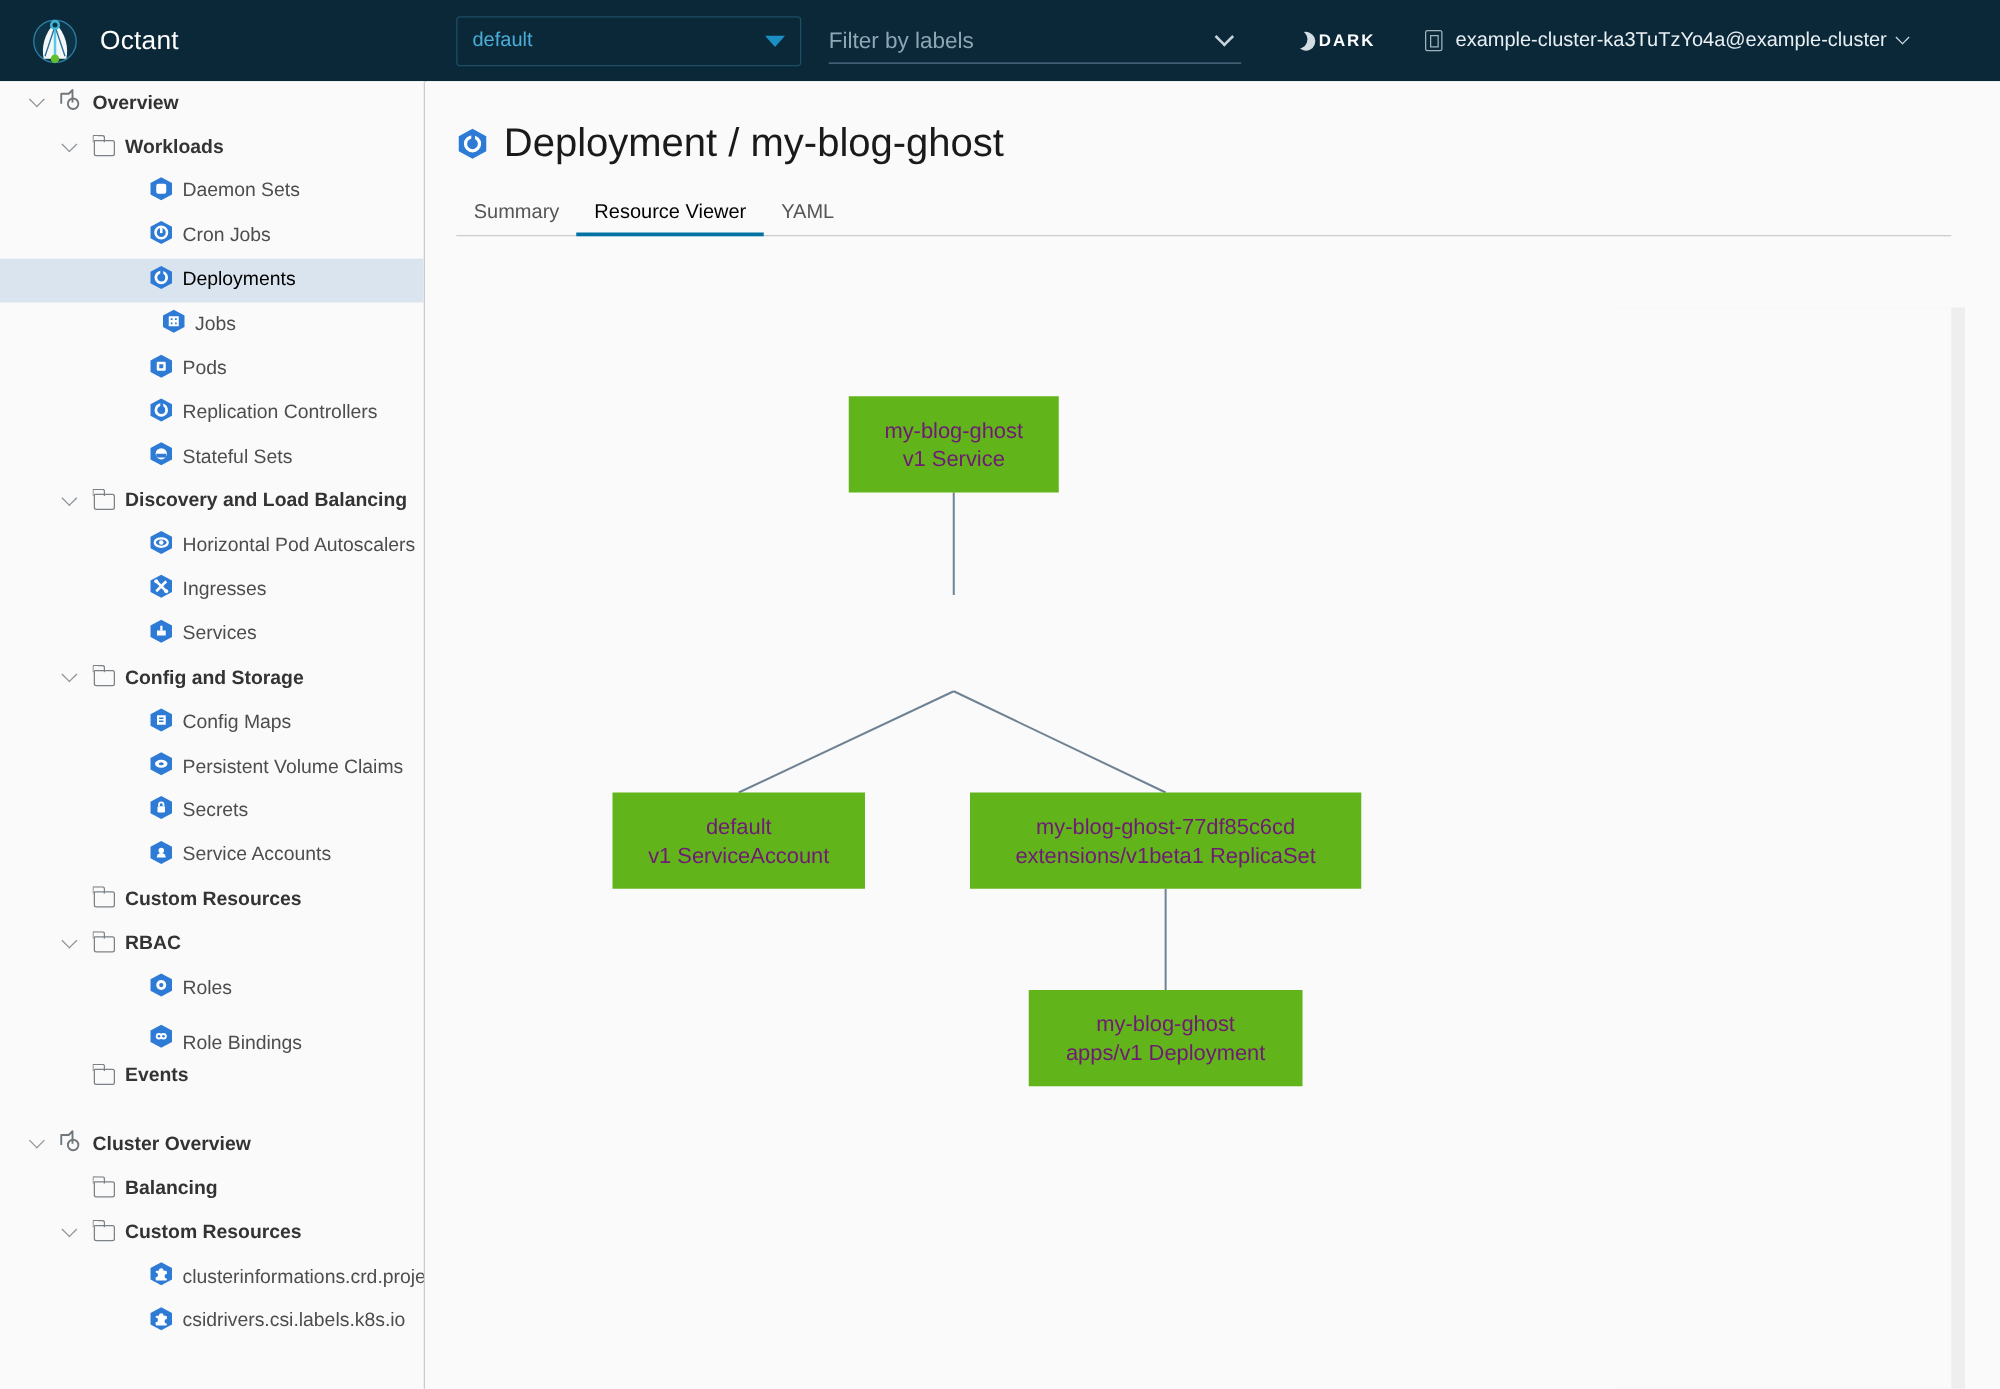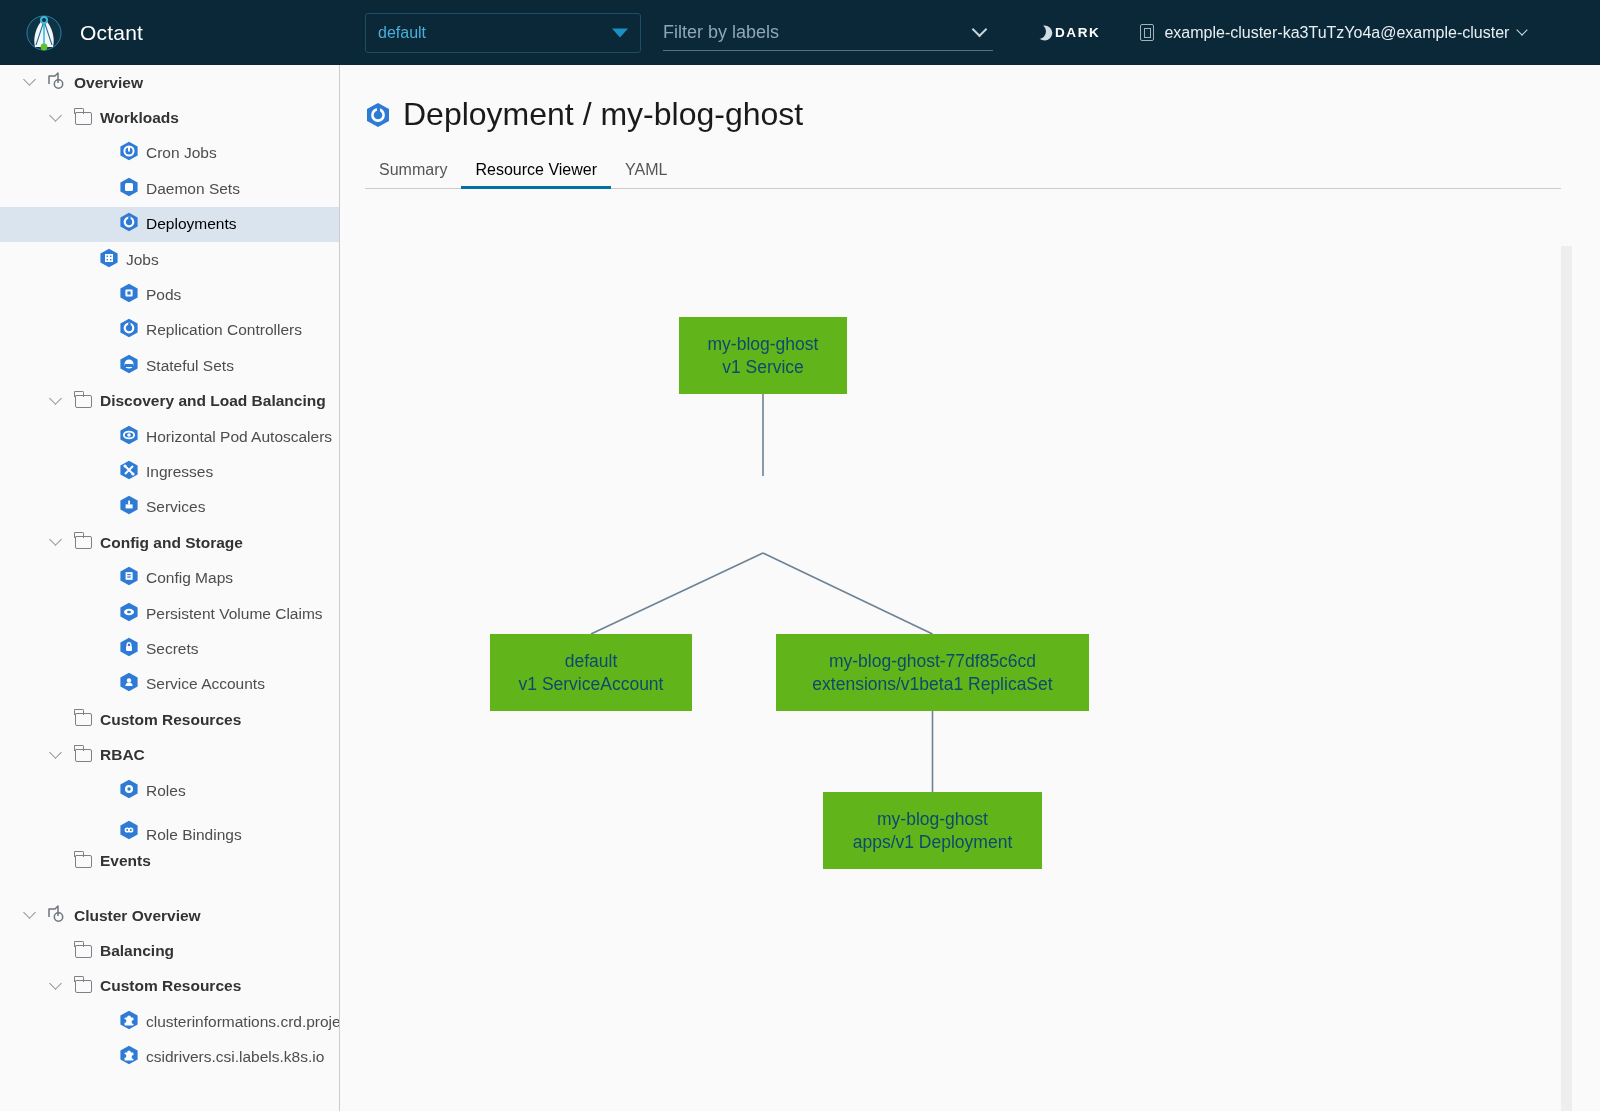--- a/index.html
+++ b/index.html
@@ -131,21 +131,21 @@
     position: absolute; left: 24px; top: 181px;
     width: 1196px; height: 865px; background: #fafafa;
   }
   .side-panel {
     position: absolute; left: 952px; top: 181px;
     width: 279px; height: 930px; background: #eeeeee;
     border-left: 1px solid #e2e2e2;
   }
   svg.edges { position: absolute; left: 0; top: 0; width: 1196px; height: 865px; }
   .node {
-    position: absolute; background: #61b51a; color: #0c4a6e;
+    position: absolute; background: #61b51a; color: #701a75;
     display: flex; flex-direction: column; align-items: center; justify-content: center;
     font-size: 17.5px; line-height: 23px; text-align: center; cursor: pointer;
     padding: 4px 10px;
   }
 </style>
 </head>
 <body>
 
 <div id="header">
   <div class="brand">
@@ -205,48 +205,48 @@
       <span class="ico-slot">
         <span class="folder"></span>
       </span>
       <span class="nav-label">Workloads</span>
     </div>
     <div class="nav-row leaf" style="padding-left: 88px;">
       <span class="chev-slot"></span>
       <span class="ico-slot">
         <span><svg width="20" height="20" viewBox="0 0 20 20">
             <polygon points="10,0.8 18.6,5.4 18.6,14.6 10,19.2 1.4,14.6 1.4,5.4" fill="#2e7bd6"></polygon>
+            <rect x="6" y="6" width="8" height="8" rx="1.6" fill="#fff"></rect>
+          </svg></span>
+      </span>
+      <span class="nav-label">Daemon Sets</span>
+    </div>
+    <div class="nav-row leaf" style="padding-left: 88px;">
+      <span class="chev-slot"></span>
+      <span class="ico-slot">
+        <span><svg width="20" height="20" viewBox="0 0 20 20">
+            <polygon points="10,0.8 18.6,5.4 18.6,14.6 10,19.2 1.4,14.6 1.4,5.4" fill="#2e7bd6"></polygon>
             <circle cx="10" cy="10" r="4.6" fill="none" stroke="#fff" stroke-width="2"></circle>
             <rect x="9" y="6" width="2" height="4.5" fill="#fff"></rect>
           </svg></span>
       </span>
       <span class="nav-label">Cron Jobs</span>
     </div>
-    <div class="nav-row leaf" style="padding-left: 88px;">
-      <span class="chev-slot"></span>
-      <span class="ico-slot">
-        <span><svg width="20" height="20" viewBox="0 0 20 20">
-            <polygon points="10,0.8 18.6,5.4 18.6,14.6 10,19.2 1.4,14.6 1.4,5.4" fill="#2e7bd6"></polygon>
-            <rect x="6" y="6" width="8" height="8" rx="1.6" fill="#fff"></rect>
-          </svg></span>
-      </span>
-      <span class="nav-label">Daemon Sets</span>
-    </div>
     <div class="nav-row leaf selected" style="padding-left: 88px;">
       <span class="chev-slot"></span>
       <span class="ico-slot">
         <span><svg width="20" height="20" viewBox="0 0 20 20">
             <polygon points="10,0.8 18.6,5.4 18.6,14.6 10,19.2 1.4,14.6 1.4,5.4" fill="#2e7bd6"></polygon>
             <circle cx="10" cy="10" r="4.3" fill="none" stroke="#fff" stroke-width="2.2"></circle>
             <rect x="9.2" y="4.5" width="2.4" height="5" fill="#2e7bd6"></rect>
           </svg></span>
       </span>
       <span class="nav-label">Deployments</span>
     </div>
-    <div class="nav-row leaf" style="padding-left: 68px;">
+    <div class="nav-row leaf" style="padding-left: 98px;">
       <span class="chev-slot"></span>
       <span class="ico-slot">
         <span><svg width="20" height="20" viewBox="0 0 20 20">
             <polygon points="10,0.8 18.6,5.4 18.6,14.6 10,19.2 1.4,14.6 1.4,5.4" fill="#2e7bd6"></polygon>
             <rect x="6" y="6" width="8" height="8" fill="#fff"></rect>
             <rect x="7.6" y="7.6" width="1.4" height="1.4" fill="#2e7bd6"></rect>
             <rect x="11" y="7.6" width="1.4" height="1.4" fill="#2e7bd6"></rect>
             <rect x="7.6" y="11" width="1.4" height="1.4" fill="#2e7bd6"></rect>
             <rect x="11" y="11" width="1.4" height="1.4" fill="#2e7bd6"></rect>
           </svg></span>

